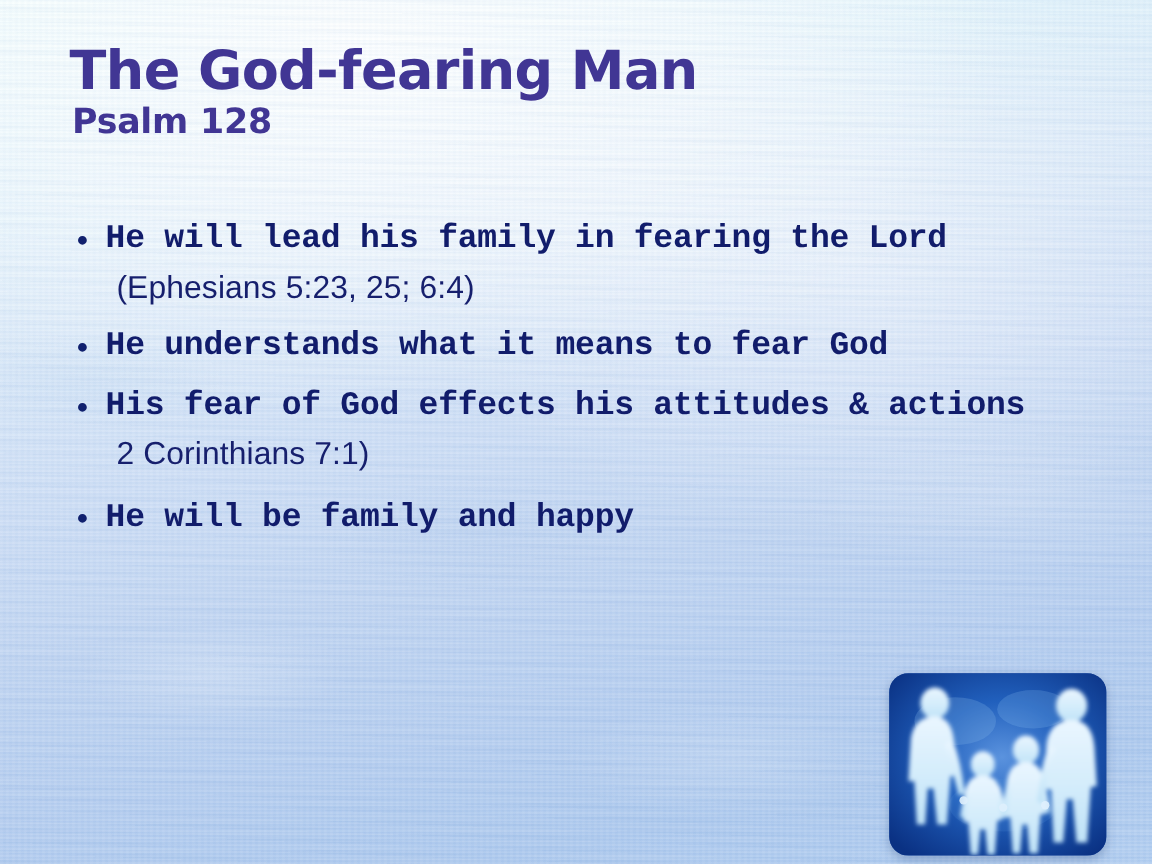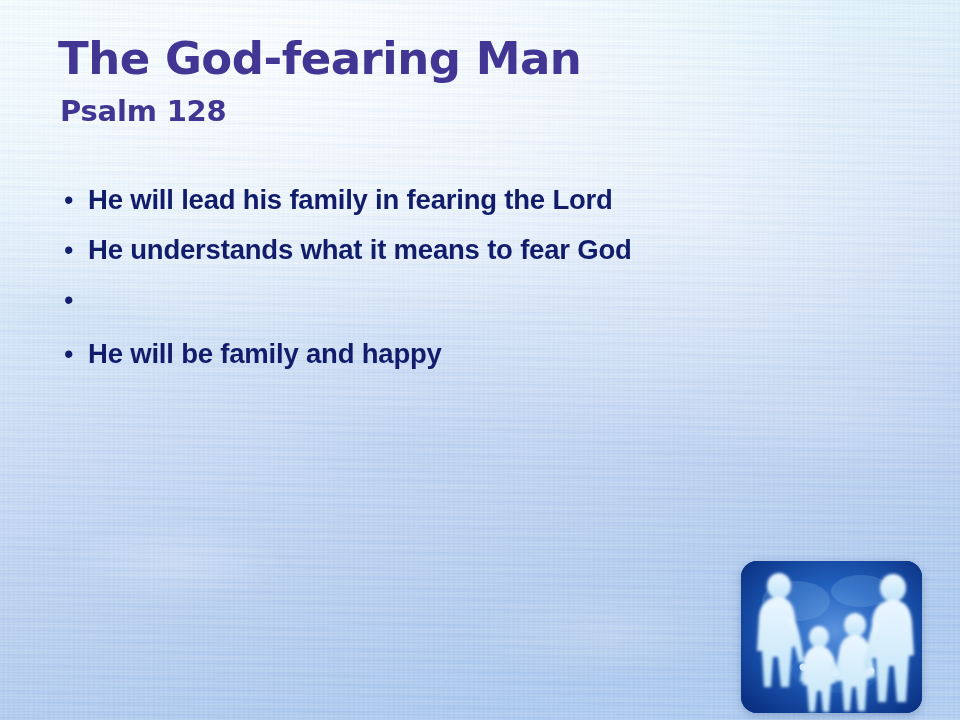--- a/index.html
+++ b/index.html
@@ -63,21 +63,21 @@
     white-space: nowrap;
     margin: 0;
   }
   #slide-subtitle {
     font-family: "DejaVu Sans", sans-serif;
     font-weight: 700;
     font-size: 29px;
     line-height: 1.1;
     letter-spacing: -0.2px;
     color: #413694;
-    margin: 14px 0 0 2px;
+    margin: 4px 0 0 2px;
     white-space: nowrap;
   }
 
   
   #body {
     position: absolute;
     left: 58px;
     top: 180px;
     width: 830px;
     z-index: 5;
@@ -95,21 +95,21 @@
     line-height: 40px;
     text-align: left;
     padding-left: 6px;
     box-sizing: border-box;
   }
   .bullet-text {
     flex: 1 1 auto;
   }
   .lead {
     display: block;
-    font-family: Liberation Sans, sans-serif;
+    font-family: Liberation Mono, monospace;
     font-weight: 700;
     font-size: 27.5px;
     line-height: 40px;
     color: #111c6b;
     letter-spacing: -0.2px;
   }
   .ref {
     display: block;
     font-family: "Liberation Sans", sans-serif;
     font-weight: 400;
@@ -149,37 +149,40 @@
     <div id="slide-title">The God-fearing Man</div>
     <div id="slide-subtitle">Psalm 128</div>
   </div>
 
   <div id="body">
 
     <div class="bullet-row">
       <span class="bullet-dot">•</span>
       <span class="bullet-text">
         <span class="lead">He will lead his family in fearing the Lord</span>
+        <span class="ref">(Ephesians 5:23, 25; 6:4)</span>
       </span>
     </div>
 
     <div class="gap-sm"></div>
 
     <div class="bullet-row">
       <span class="bullet-dot">•</span>
       <span class="bullet-text">
         <span class="lead">He understands what it means to fear God</span>
       </span>
     </div>
 
     <div class="gap-sm"></div>
 
     <div class="bullet-row">
       <span class="bullet-dot">•</span>
       <span class="bullet-text">
+        <span class="lead">His fear of God effects his attitudes &amp; actions</span>
+        <span class="ref">2 Corinthians 7:1)</span>
       </span>
     </div>
 
     <div class="gap-md"></div>
 
     <div class="bullet-row">
       <span class="bullet-dot">•</span>
       <span class="bullet-text">
         <span class="lead">He will be family and happy</span>
       </span>

